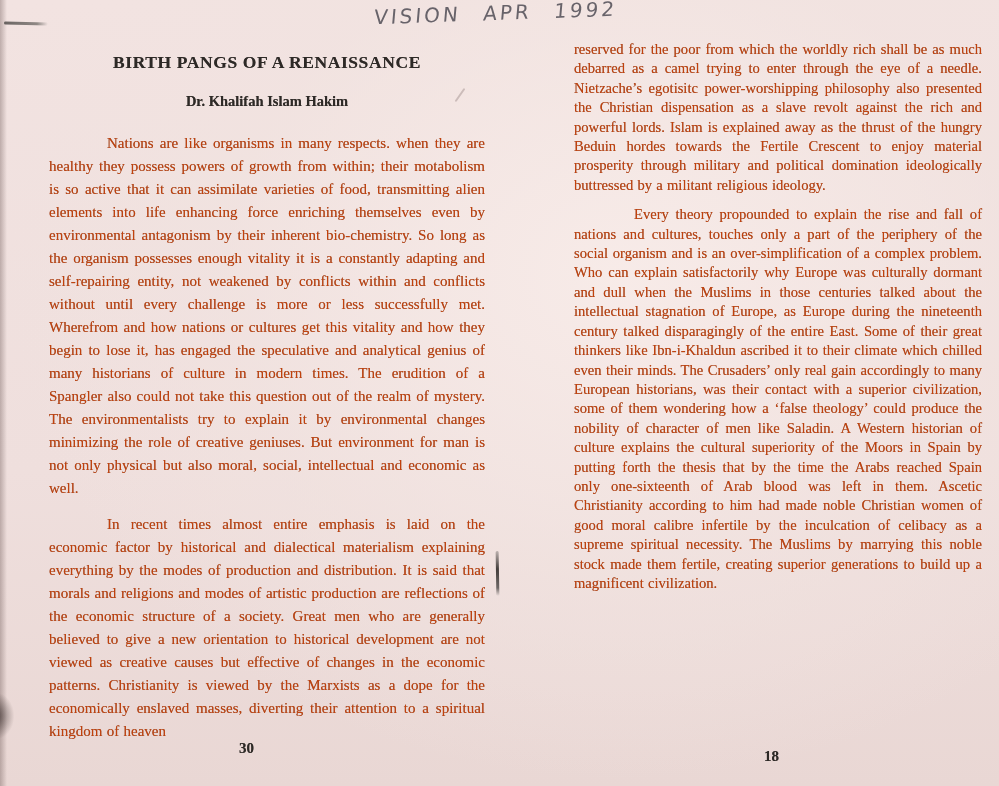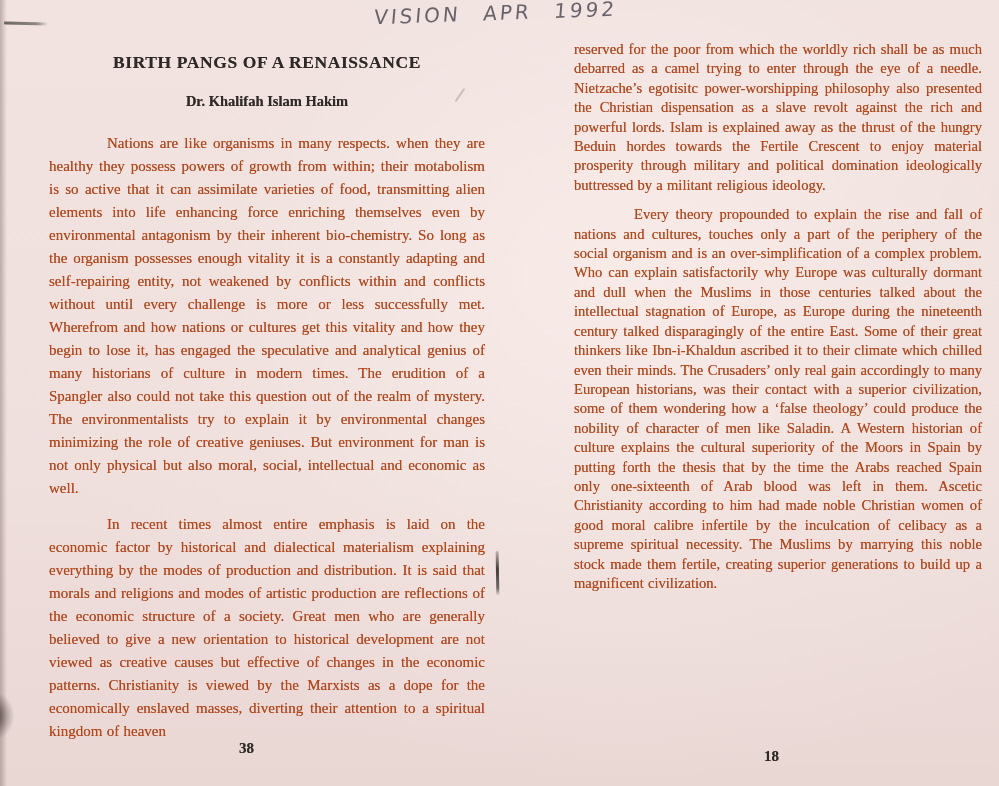--- a/index.html
+++ b/index.html
@@ -92,15 +92,15 @@
       <p>Nations are like organisms in many respects. when they are healthy they possess powers of growth from within; their motabolism is so active that it can assimilate varieties of food, transmitting alien elements into life enhancing force enriching themselves even by environmental antagonism by their inherent bio-chemistry. So long as the organism possesses enough vitality it is a constantly adapting and self-repairing entity, not weakened by conflicts within and conflicts without until every challenge is more or less successfully met. Wherefrom and how nations or cultures get this vitality and how they begin to lose it, has engaged the speculative and analytical genius of many historians of culture in modern times. The erudition of a Spangler also could not take this question out of the realm of mystery. The environmentalists try to explain it by environmental changes minimizing the role of creative geniuses. But environment for man is not only physical but also moral, social, intellectual and economic as well.</p>
       <p>In recent times almost entire emphasis is laid on the economic factor by historical and dialectical materialism explaining everything by the modes of production and distribution. It is said that morals and religions and modes of artistic production are reflections of the economic structure of a society. Great men who are generally believed to give a new orientation to historical development are not viewed as creative causes but effective of changes in the economic patterns. Christianity is viewed by the Marxists as a dope for the economically enslaved masses, diverting their attention to a spiritual kingdom of heaven</p>
     </div>
   </div>
 
   <div class="right-page page-col">
     <p class="cont">reserved for the poor from which the worldly rich shall be as much debarred as a camel trying to enter through the eye of a needle. Nietzache’s egotisitc power-worshipping philosophy also presented the Christian dispensation as a slave revolt against the rich and powerful lords. Islam is explained away as the thrust of the hungry Beduin hordes towards the Fertile Crescent to enjoy material prosperity through military and political domination ideologically buttressed by a militant religious ideology.</p>
     <p>Every theory propounded to explain the rise and fall of nations and cultures, touches only a part of the periphery of the social organism and is an over-simplification of a complex problem. Who can explain satisfactorily why Europe was culturally dormant and dull when the Muslims in those centuries talked about the intellectual stagnation of Europe, as Europe during the nineteenth century talked disparagingly of the entire East. Some of their great thinkers like Ibn-i-Khaldun ascribed it to their climate which chilled even their minds. The Crusaders’ only real gain accordingly to many European historians, was their contact with a superior civilization, some of them wondering how a ‘false theology’ could produce the nobility of character of men like Saladin. A Western historian of culture explains the cultural superiority of the Moors in Spain by putting forth the thesis that by the time the Arabs reached Spain only one-sixteenth of Arab blood was left in them. Ascetic Christianity according to him had made noble Christian women of good moral calibre infertile by the inculcation of celibacy as a supreme spiritual necessity. The Muslims by marrying this noble stock made them fertile, creating superior generations to build up a magnificent civilization.</p>
   </div>
 
-  <span class="page-num pn-left">38</span>
+  <span class="page-num pn-left">30</span>
   <span class="page-num pn-right">18</span>
 </div>
 
 </body></html>

